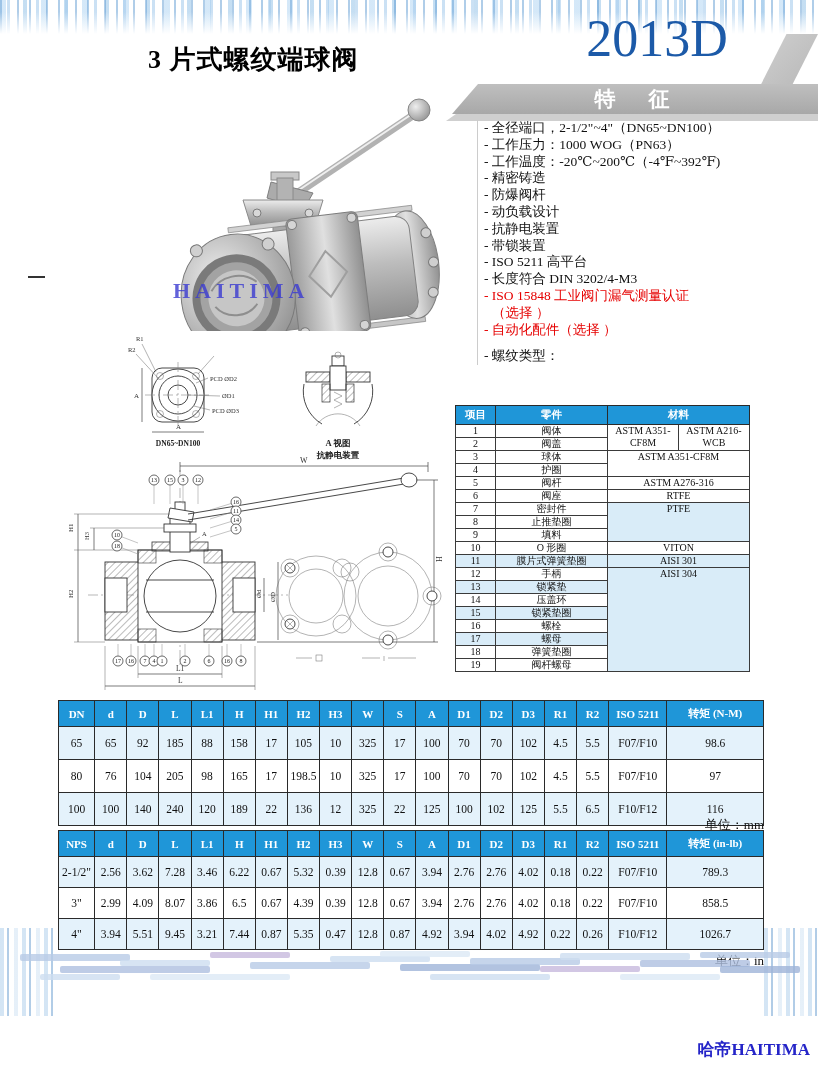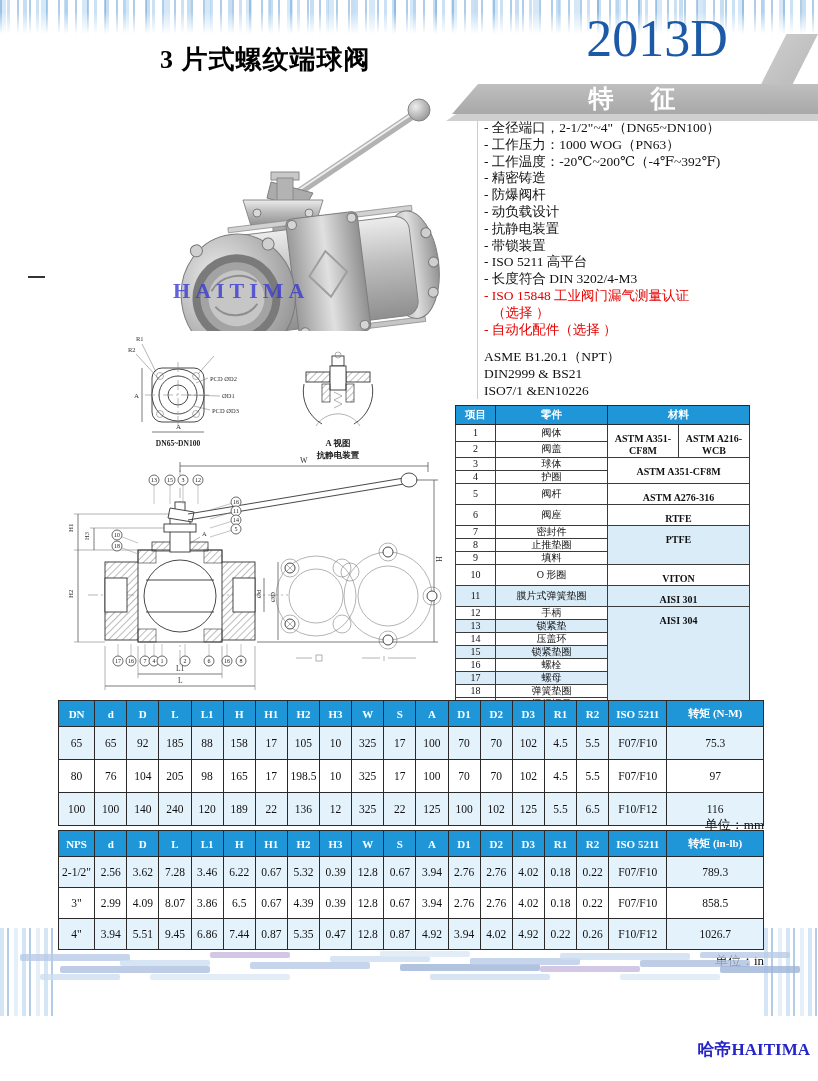--- a/index.html
+++ b/index.html
@@ -15,48 +15,48 @@
         rgba(140,190,230,.5) 23px 27px,rgba(255,255,255,0) 27px 41px);}
   .top-band::after{content:"";position:absolute;inset:0;
     background:linear-gradient(180deg,rgba(255,255,255,0) 35%,#fff 100%);}
   .bottom-band{position:absolute;left:0;top:948px;width:818px;height:70px;}
   .side-stripes{position:absolute;top:928px;width:54px;height:88px;opacity:.9;
     background:repeating-linear-gradient(90deg,#cfe2f3 0 4px,#fff 4px 7px,#a9c7e4 7px 9px,
       #fff 9px 14px,#e3eef8 14px 18px,#fff 18px 22px);}
   .side-stripes.left{left:0;} .side-stripes.right{right:0;}
   .brick{position:absolute;border-radius:2px;}
   
-  .page-title{position:absolute;left:160px;top:42px;font-size:26px;font-weight:bold;letter-spacing:1px;color:#000;}
+  .page-title{position:absolute;left:148px;top:42px;font-size:26px;font-weight:bold;letter-spacing:1px;color:#000;}
   .model-code{position:absolute;left:562px;top:8px;width:190px;font-size:52px;line-height:62px;
     color:#1c5aa8;text-align:center;font-weight:500;}
   .swoosh{position:absolute;left:748px;top:34px;width:70px;height:76px;
     clip-path:polygon(55% 0,100% 0,45% 100%,0 100%);
     background:linear-gradient(135deg,#d2d2d2,#b2b2b2);}
   .banner{position:absolute;left:452px;top:84px;width:366px;height:30px;
     background:linear-gradient(180deg,#bfbfbf,#a8a8a8);
     clip-path:polygon(26px 0,100% 0,100% 100%,0 100%);
-    color:#fff;font-size:25px;font-weight:bold;text-align:center;line-height:30px;letter-spacing:6px;}
+    color:#fff;font-size:21px;font-weight:bold;text-align:center;line-height:30px;letter-spacing:6px;}
   .banner-shadow{position:absolute;left:446px;top:114px;width:372px;height:7px;background:#cfcfcf;
     clip-path:polygon(10px 0,100% 0,100% 100%,0 100%);}
   
   .features{position:absolute;left:477px;top:120px;width:338px;border-left:1px solid #cccccc;
     padding-left:6px;font-size:13.5px;line-height:16.8px;}
   .feat-item{white-space:nowrap;}
   .feat-item.red{color:#e60000;}
   .feat-item.wrap{text-indent:8px;}
   .thread-row{display:flex;margin-top:10px;}
   .thread-types div{line-height:17px;}
   .margin-dash{position:absolute;left:28px;top:276px;width:17px;height:2px;background:#333;}
   
   table{border-collapse:collapse;}
   .parts-table{position:absolute;left:455px;top:405px;width:294px;table-layout:fixed;font-size:10px;}
   .parts-table th{background:#1f96d8;color:#fff;border:1px solid #2a2a2a;height:16px;font-size:10.5px;font-weight:bold;}
   .parts-table td{border:1px solid #3a3a3a;height:12px;line-height:12px;text-align:center;padding:0;overflow:hidden;}
   .parts-table tr.shade .c-no,.parts-table tr.shade .c-part{background:#d9ecf8;}
-  .parts-table .c-mat{vertical-align:top;padding-top:8px;font-weight:bold;}
+  .parts-table .c-mat{vertical-align:top;padding-top:0;}
   .parts-table .mshade{background:#d9ecf8;}
   
   .dim-table{position:absolute;left:58px;width:706px;table-layout:fixed;font-size:11.5px;}
   .dim-table th{background:#1f96d8;color:#fff;border:1px solid #2a2a2a;height:25px;font-size:11px;font-weight:bold;padding:0;}
   .dim-table td{border:1px solid #2a2a2a;text-align:center;padding:0;}
   .dim-table.t1 td{height:32px;} .dim-table.t2 td{height:30px;}
   .dim-table tr.shade td{background:#e4f2fb;}
   .dim-table.t1{top:700px;} .dim-table.t2{top:830px;border-radius:30px;}
   .unit-note{position:absolute;right:54px;font-size:13px;color:#111;}
   .unit-note.mm{top:816px;} .unit-note.in{top:952px;}
@@ -396,25 +396,21 @@
         <div class="feat-item">- 动负载设计</div>
         <div class="feat-item">- 抗静电装置</div>
         <div class="feat-item">- 带锁装置</div>
         <div class="feat-item">- ISO 5211 高平台</div>
         <div class="feat-item">- 长度符合  DIN 3202/4-M3</div>
         <div class="feat-item red">- ISO 15848 工业阀门漏气测量认证</div>
         <div class="feat-item red wrap">（选择 ）</div>
         <div class="feat-item red">- 自动化配件（选择 ）</div>
       </div>
     <div class="thread-row">
-      <div class="thread-types">
-          <div>ASME B1.20.1（NPT）</div>
-          <div>DIN2999 &amp; BS21</div>
-          <div>ISO7/1 &amp;EN10226</div>
-        </div>
+      <div>- 螺纹类型：</div>
     </div>
   </div>
 
   <table class="parts-table">
     <colgroup>
         <col style="width:40px">
         <col style="width:112px">
         <col style="width:71px">
         <col style="width:71px">
       </colgroup>
@@ -572,21 +568,21 @@
           <td>10</td>
           <td>325</td>
           <td>17</td>
           <td>100</td>
           <td>70</td>
           <td>70</td>
           <td>102</td>
           <td>4.5</td>
           <td>5.5</td>
           <td>F07/F10</td>
-          <td>75.3</td>
+          <td>98.6</td>
         </tr>
         <tr>
           <td>80</td>
           <td>76</td>
           <td>104</td>
           <td>205</td>
           <td>98</td>
           <td>165</td>
           <td>17</td>
           <td>198.5</td>
@@ -712,21 +708,21 @@
           <td>0.18</td>
           <td>0.22</td>
           <td>F07/F10</td>
           <td>858.5</td>
         </tr>
         <tr class="shade">
           <td>4"</td>
           <td>3.94</td>
           <td>5.51</td>
           <td>9.45</td>
-          <td>6.86</td>
+          <td>3.21</td>
           <td>7.44</td>
           <td>0.87</td>
           <td>5.35</td>
           <td>0.47</td>
           <td>12.8</td>
           <td>0.87</td>
           <td>4.92</td>
           <td>3.94</td>
           <td>4.02</td>
           <td>4.92</td>

